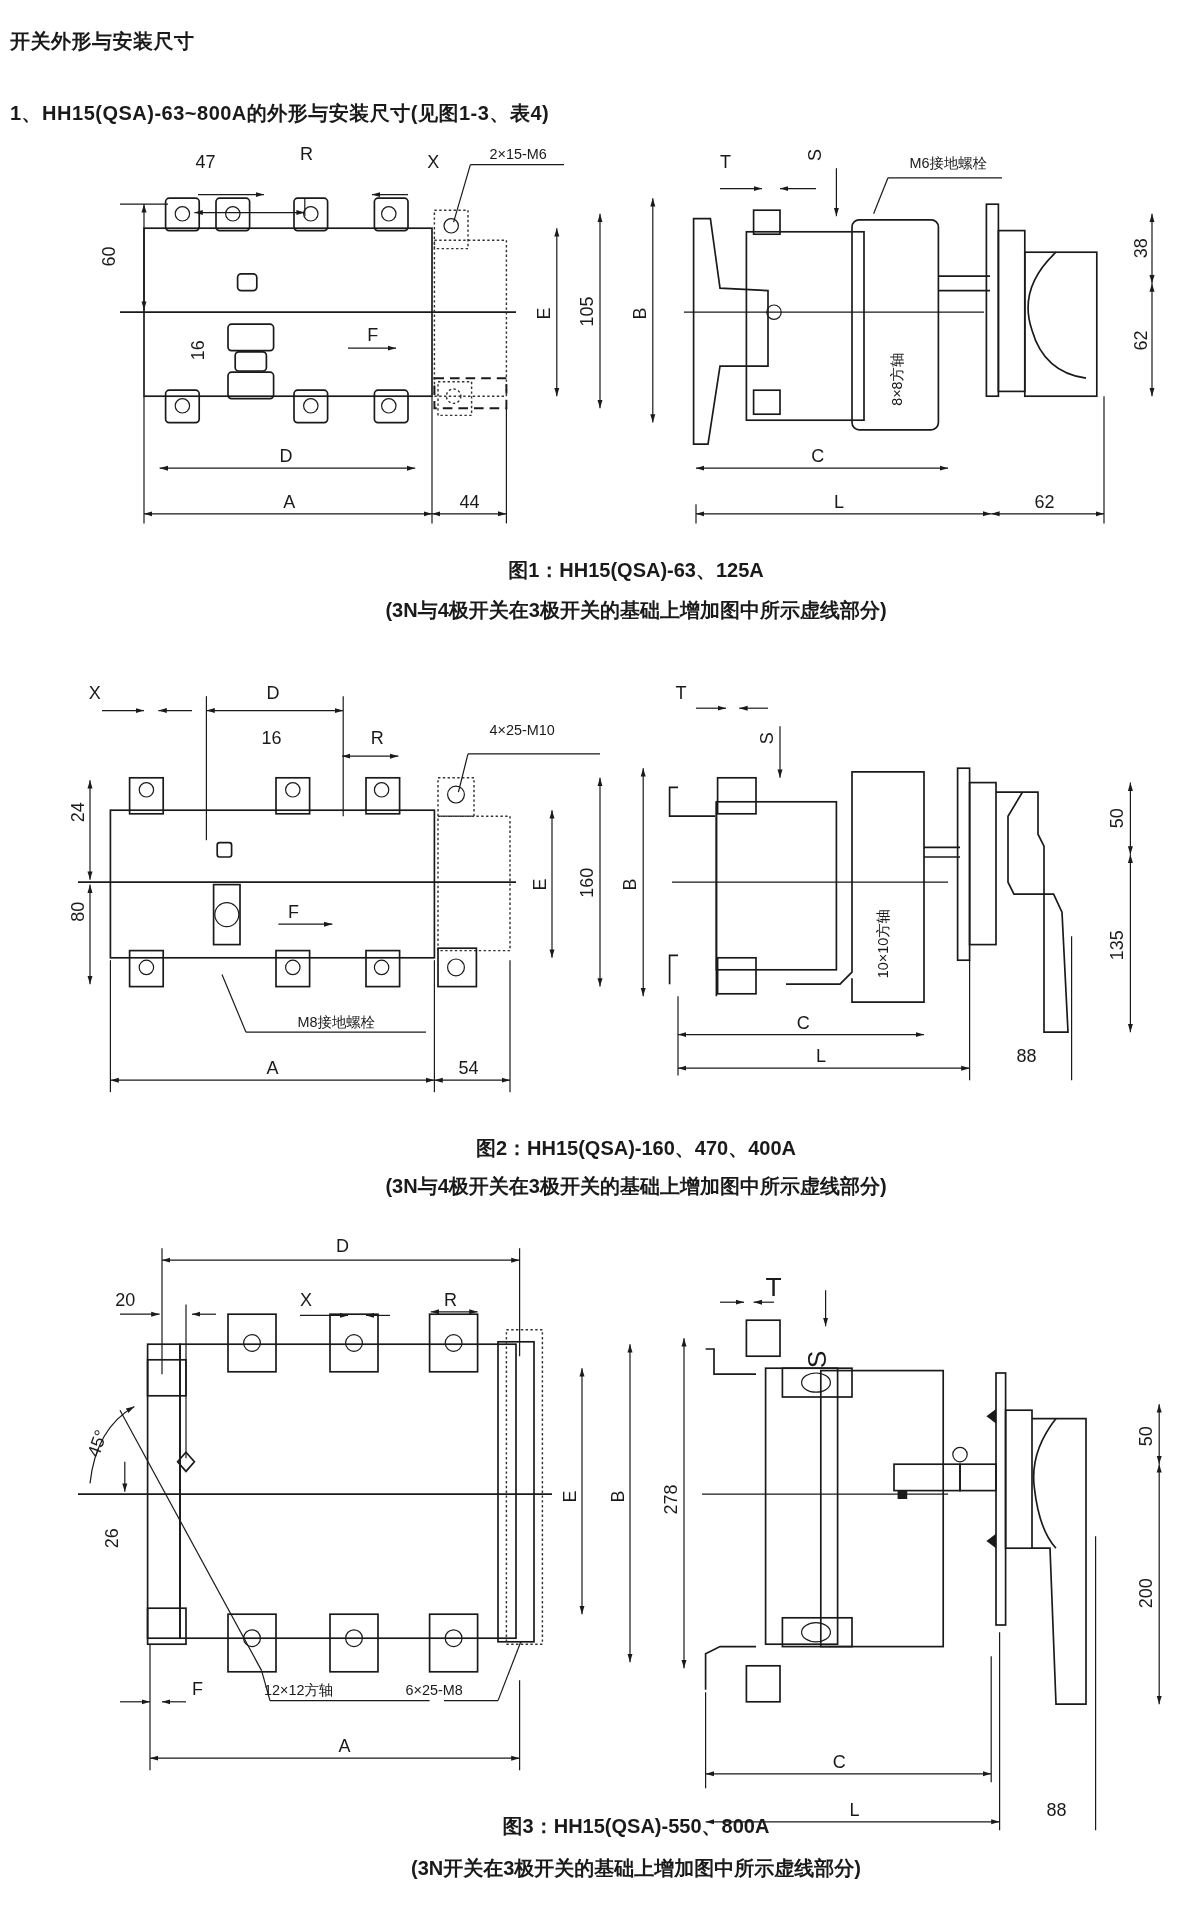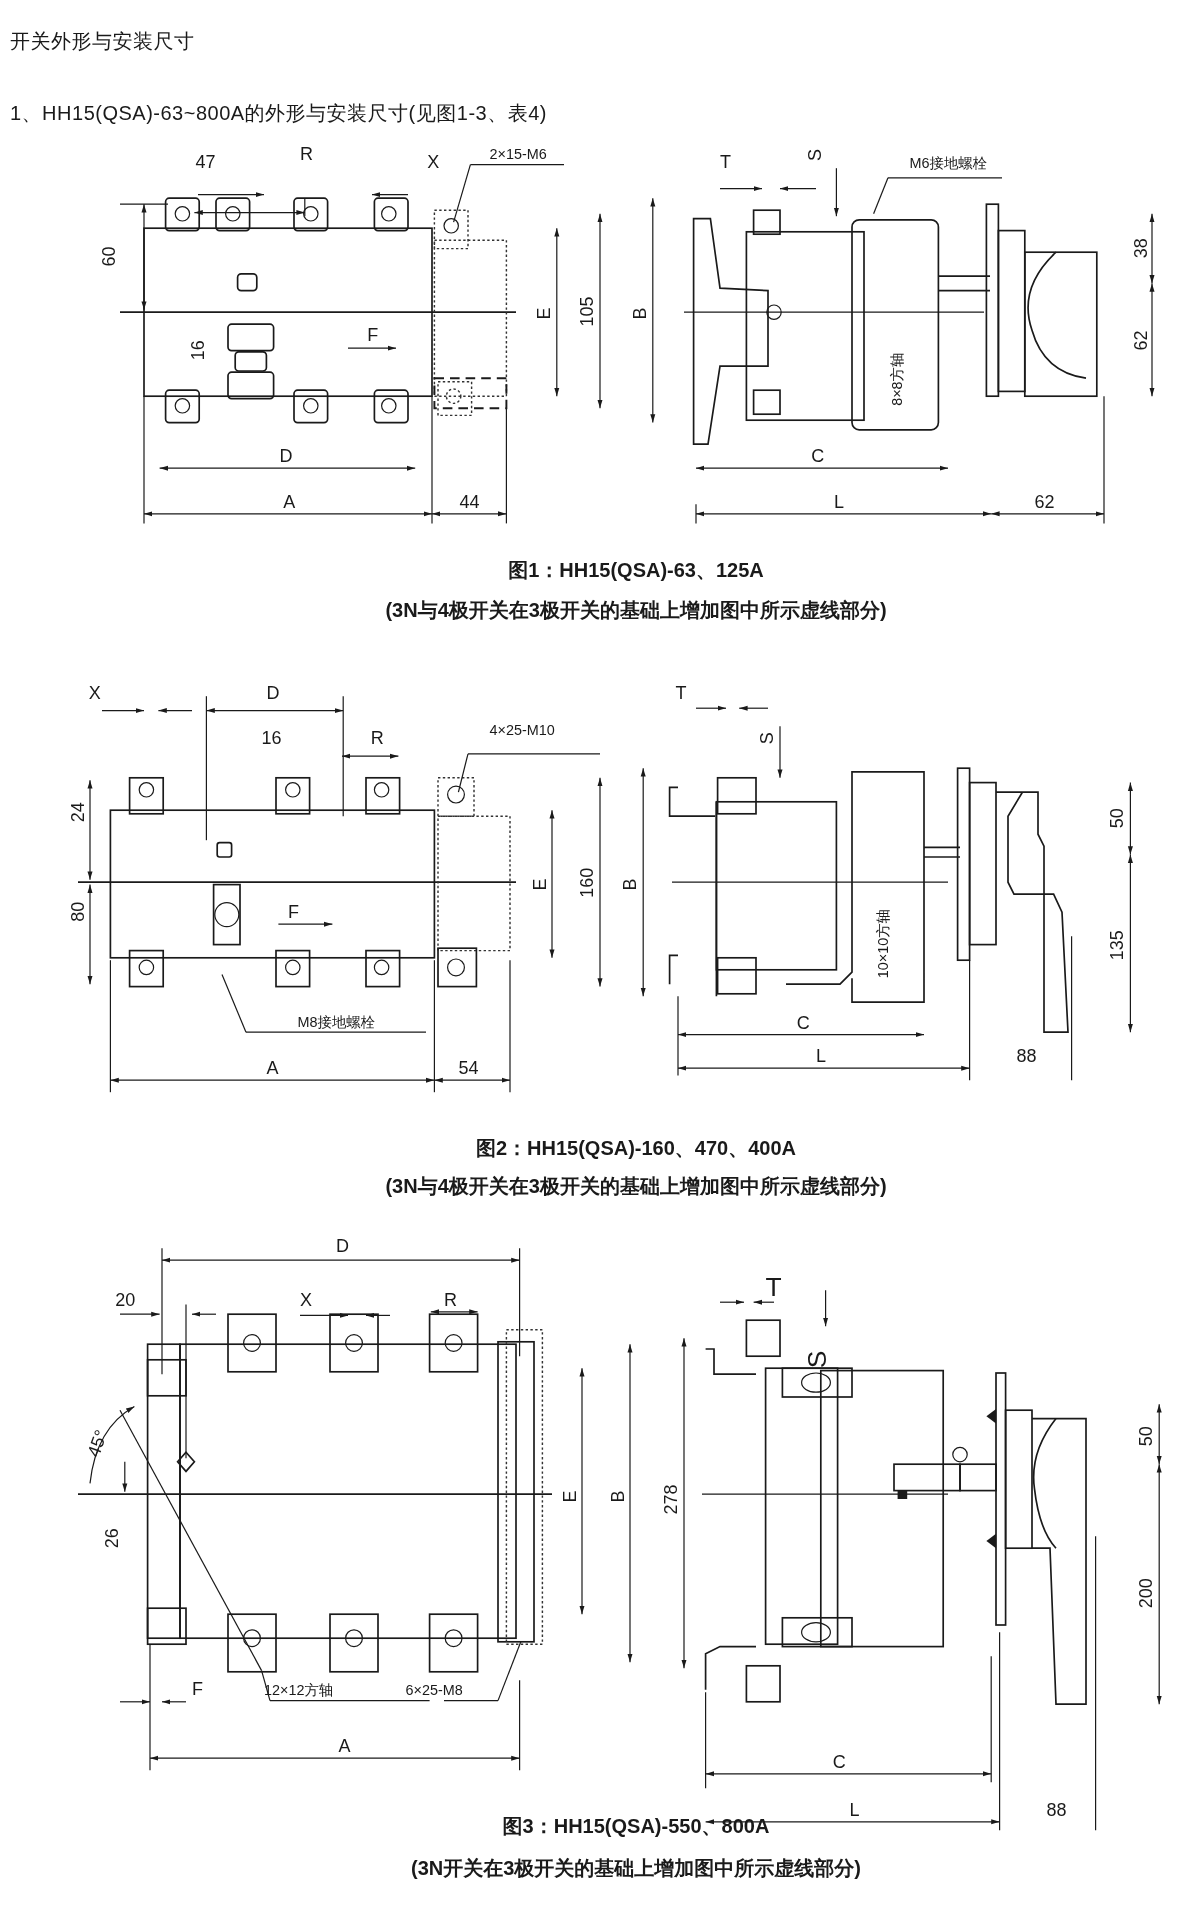--- a/index.html
+++ b/index.html
@@ -1,17 +1,17 @@
 <!DOCTYPE html>
 <html><head>
 <meta charset="utf-8">
 <style>
   html,body{margin:0;padding:0;background:#ffffff;}
   body{width:1200px;height:1918px;position:relative;overflow:hidden;font-family:"Liberation Sans","DejaVu Sans",sans-serif;color:#1a1a1a;}
-  .heading{position:absolute;left:10px;font-size:20px;font-weight:normal;letter-spacing:0.5px;}
+  .heading{position:absolute;left:10px;font-size:20px;font-weight:bold;letter-spacing:0.5px;}
   #h1{top:28px;}
   #h2{top:100px;}
   .caption{position:absolute;left:0;width:1200px;text-align:center;font-size:20px;font-weight:bold;line-height:32px;padding-left:36px;}
   svg{position:absolute;left:0;top:0;}
   svg .ln{stroke:#1a1a1a;stroke-width:1.4;fill:none;}
   svg .thin{stroke:#1a1a1a;stroke-width:1;fill:none;}
   svg .dot{stroke:#333;stroke-width:1.2;fill:none;stroke-dasharray:2 2;}
   svg .dash{stroke:#1a1a1a;stroke-width:1.6;fill:none;stroke-dasharray:8 5;}
   svg text{font-family:"Liberation Sans","DejaVu Sans",sans-serif;fill:#1a1a1a;font-size:15px;}
   svg .small{font-size:12px;}

